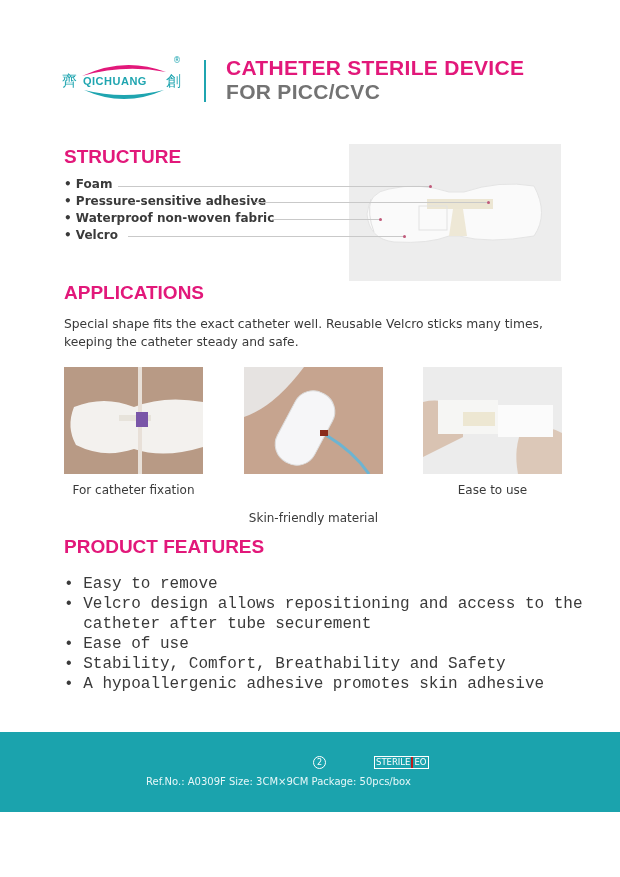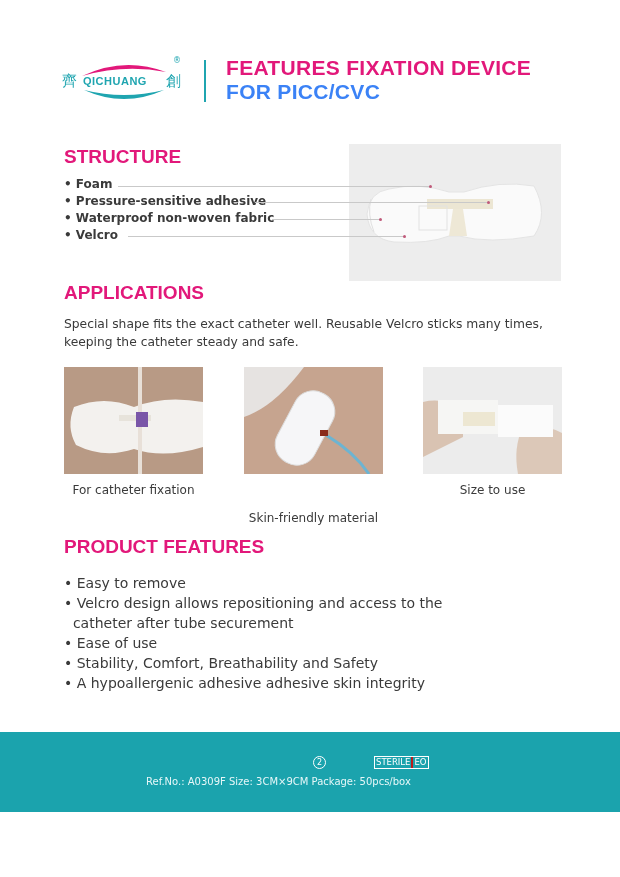--- a/index.html
+++ b/index.html
@@ -4,38 +4,38 @@
 <style>
   html, body { margin:0; padding:0; }
   body { width:620px; height:877px; background:#ffffff; position:relative; overflow:hidden;
          font-family:"DejaVu Sans", "Liberation Sans", sans-serif; color:#3a3a3a; }
   .abs { position:absolute; }
 
   
   .logo { left:62px; top:58px; width:125px; height:50px; }
   .divider-v { left:204px; top:60px; width:2px; height:42px; background:#1fa5b0; }
   .title1 { left:226px; top:56px; font-family:"Liberation Sans", sans-serif; font-weight:bold; font-size:21px; color:#e2187a; letter-spacing:0.3px; white-space:nowrap; }
-  .title2 { left:226px; top:80px; font-family:"Liberation Sans", sans-serif; font-weight:bold; font-size:21px; color:#3b82f6; letter-spacing:0.3px; white-space:nowrap; }
+  .title2 { left:226px; top:80px; font-family:"Liberation Sans", sans-serif; font-weight:bold; font-size:21px; color:#737373; letter-spacing:0.3px; white-space:nowrap; }
 
   .section-h { font-family:"Liberation Sans", sans-serif; font-weight:bold; font-size:19px; color:#e2187a; white-space:nowrap;text-align:right; }
 
   .struct-list { left:64px; top:177px; }
   .struct-item { position:absolute; left:0; font-size:12px; white-space:nowrap; color:#3a3a3a;font-weight:bold; }
   .leader { position:absolute; height:1px; background:#c9c9c9; }
   .leader-dot { position:absolute; width:3px; height:3px; border-radius:50%; background:#c05a7a; }
 
   .struct-img { left:349px; top:144px; width:212px; height:137px; background:#ededed; }
 
   .app-text { left:64px; top:315px; width:500px; font-size:12.3px; line-height:18px; color:#3a3a3a; }
 
   .photo { position:absolute; top:367px; width:139px; height:107px; overflow:hidden; }
   .caption { position:absolute; top:483px; font-size:12px; color:#3a3a3a; text-align:center; white-space:nowrap; }
 
   .features { left:64px; top:575px; }
-  .feat { position:absolute; left:0; font-size:14px; white-space:nowrap; color:#3a3a3a; }
+  .feat { position:absolute; left:0; font-size:16px; white-space:nowrap; color:#3a3a3a;font-family:Liberation Mono, monospace; }
 
   .footer { left:0; top:732px; width:620px; height:80px; background:#1ba3ad; }
   .footer-icons { position:absolute; top:24px; left:313px; }
   .no-reuse { position:absolute; left:0; top:0; width:11px; height:11px; border:1px solid #ffffff; border-radius:50%; color:#fff; font-size:8px; line-height:11px; text-align:center; }
   .sterile { position:absolute; left:61px; top:0; height:11px; border:1px solid #ffffff; color:#ffffff; font-size:8.5px; line-height:11px; display:flex; }
   .sterile span { padding:0 1px; }
   .sterile .eo { border-left:2px solid #b91c1c; }
   .footer-text { position:absolute; left:146px; top:44px; font-size:10px; color:#e6f7f8; white-space:nowrap; }
 </style>
 </head>
@@ -46,21 +46,21 @@
     <path d="M20 18 Q62 -2 104 14 Q62 6 20 18 Z" fill="#e2187a"></path>
     <path d="M22 32 Q62 50 102 32 Q62 42 22 32 Z" fill="#1fa5b0"></path>
   </svg>
   <span class="abs" style="left:0;top:14px;font-size:15px;color:#1fa5b0;">齊</span>
   <span class="abs" style="left:21px;top:17px;font-size:11px;font-weight:bold;color:#1fa5b0;letter-spacing:0.5px;font-family:'Liberation Sans',sans-serif;">QICHUANG</span>
   <span class="abs" style="left:104px;top:14px;font-size:15px;color:#1fa5b0;">創</span>
   <span class="abs" style="left:111px;top:-2px;font-size:8px;color:#1fa5b0;">®</span>
 </div>
 
 <div class="abs divider-v"></div>
-<div class="abs title1">FEATURES FIXATION DEVICE</div>
+<div class="abs title1">CATHETER STERILE DEVICE</div>
 <div class="abs title2">FOR PICC/CVC</div>
 
 <div class="abs section-h" style="left:64px;top:146px;">STRUCTURE</div>
 
 <div class="abs struct-img">
   <svg width="212" height="137" viewBox="0 0 212 137">
     <path d="M40 45 Q20 48 18 70 Q20 95 45 98 Q80 100 100 92 L110 92 Q140 100 185 92 Q200 70 185 42 Q150 36 115 48 L100 48 Q70 38 40 45 Z" fill="#fafafa" stroke="#e4e4e4"></path>
     <path d="M22 55 Q18 70 25 88" fill="none" stroke="#e0e0e0"></path>
     <rect x="78" y="55" width="66" height="10" fill="#ece6d3"></rect>
     <path d="M104 65 L114 65 L118 92 L100 92 Z" fill="#eee8d6"></path>
@@ -111,30 +111,30 @@
     <path d="M0 35 Q20 30 40 42 L40 70 Q20 80 0 90 Z" fill="#d9c3b2"></path>
     <path d="M100 60 Q125 58 139 66 L139 107 L95 107 Q90 80 100 60 Z" fill="#dcc8b8"></path>
     <rect x="15" y="33" width="60" height="34" fill="#f6f6f4"></rect>
     <rect x="75" y="38" width="55" height="32" fill="#fbfbfb"></rect>
     <rect x="40" y="45" width="32" height="14" fill="#ede7d2"></rect>
   </svg>
 </div>
 
 <div class="caption" style="left:64px;width:139px;">For catheter fixation</div>
 <div class="caption" style="left:244px;width:139px;margin-top:28px;">Skin-friendly material</div>
-<div class="caption" style="left:423px;width:139px;">Size to use</div>
+<div class="caption" style="left:423px;width:139px;">Ease to use</div>
 
 <div class="abs section-h" style="left:64px;top:536px;">PRODUCT FEATURES</div>
 <div class="abs features">
   <div class="feat" style="top:0px;">• Easy to remove</div>
   <div class="feat" style="top:20px;">• Velcro design allows repositioning and access to the</div>
   <div class="feat" style="top:40px;white-space:pre;text-align:right;">  catheter after tube securement</div>
   <div class="feat" style="top:60px;">• Ease of use</div>
   <div class="feat" style="top:80px;">• Stability, Comfort, Breathability and Safety</div>
-  <div class="feat" style="top:100px;">• A hypoallergenic adhesive adhesive skin integrity</div>
+  <div class="feat" style="top:100px;">• A hypoallergenic adhesive promotes skin adhesive</div>
 </div>
 
 <div class="abs footer">
   <div class="footer-icons">
     <div class="no-reuse">2</div>
     <div class="sterile">
       <span>STERILE</span>
       <span class="eo">EO</span>
     </div>
   </div>

